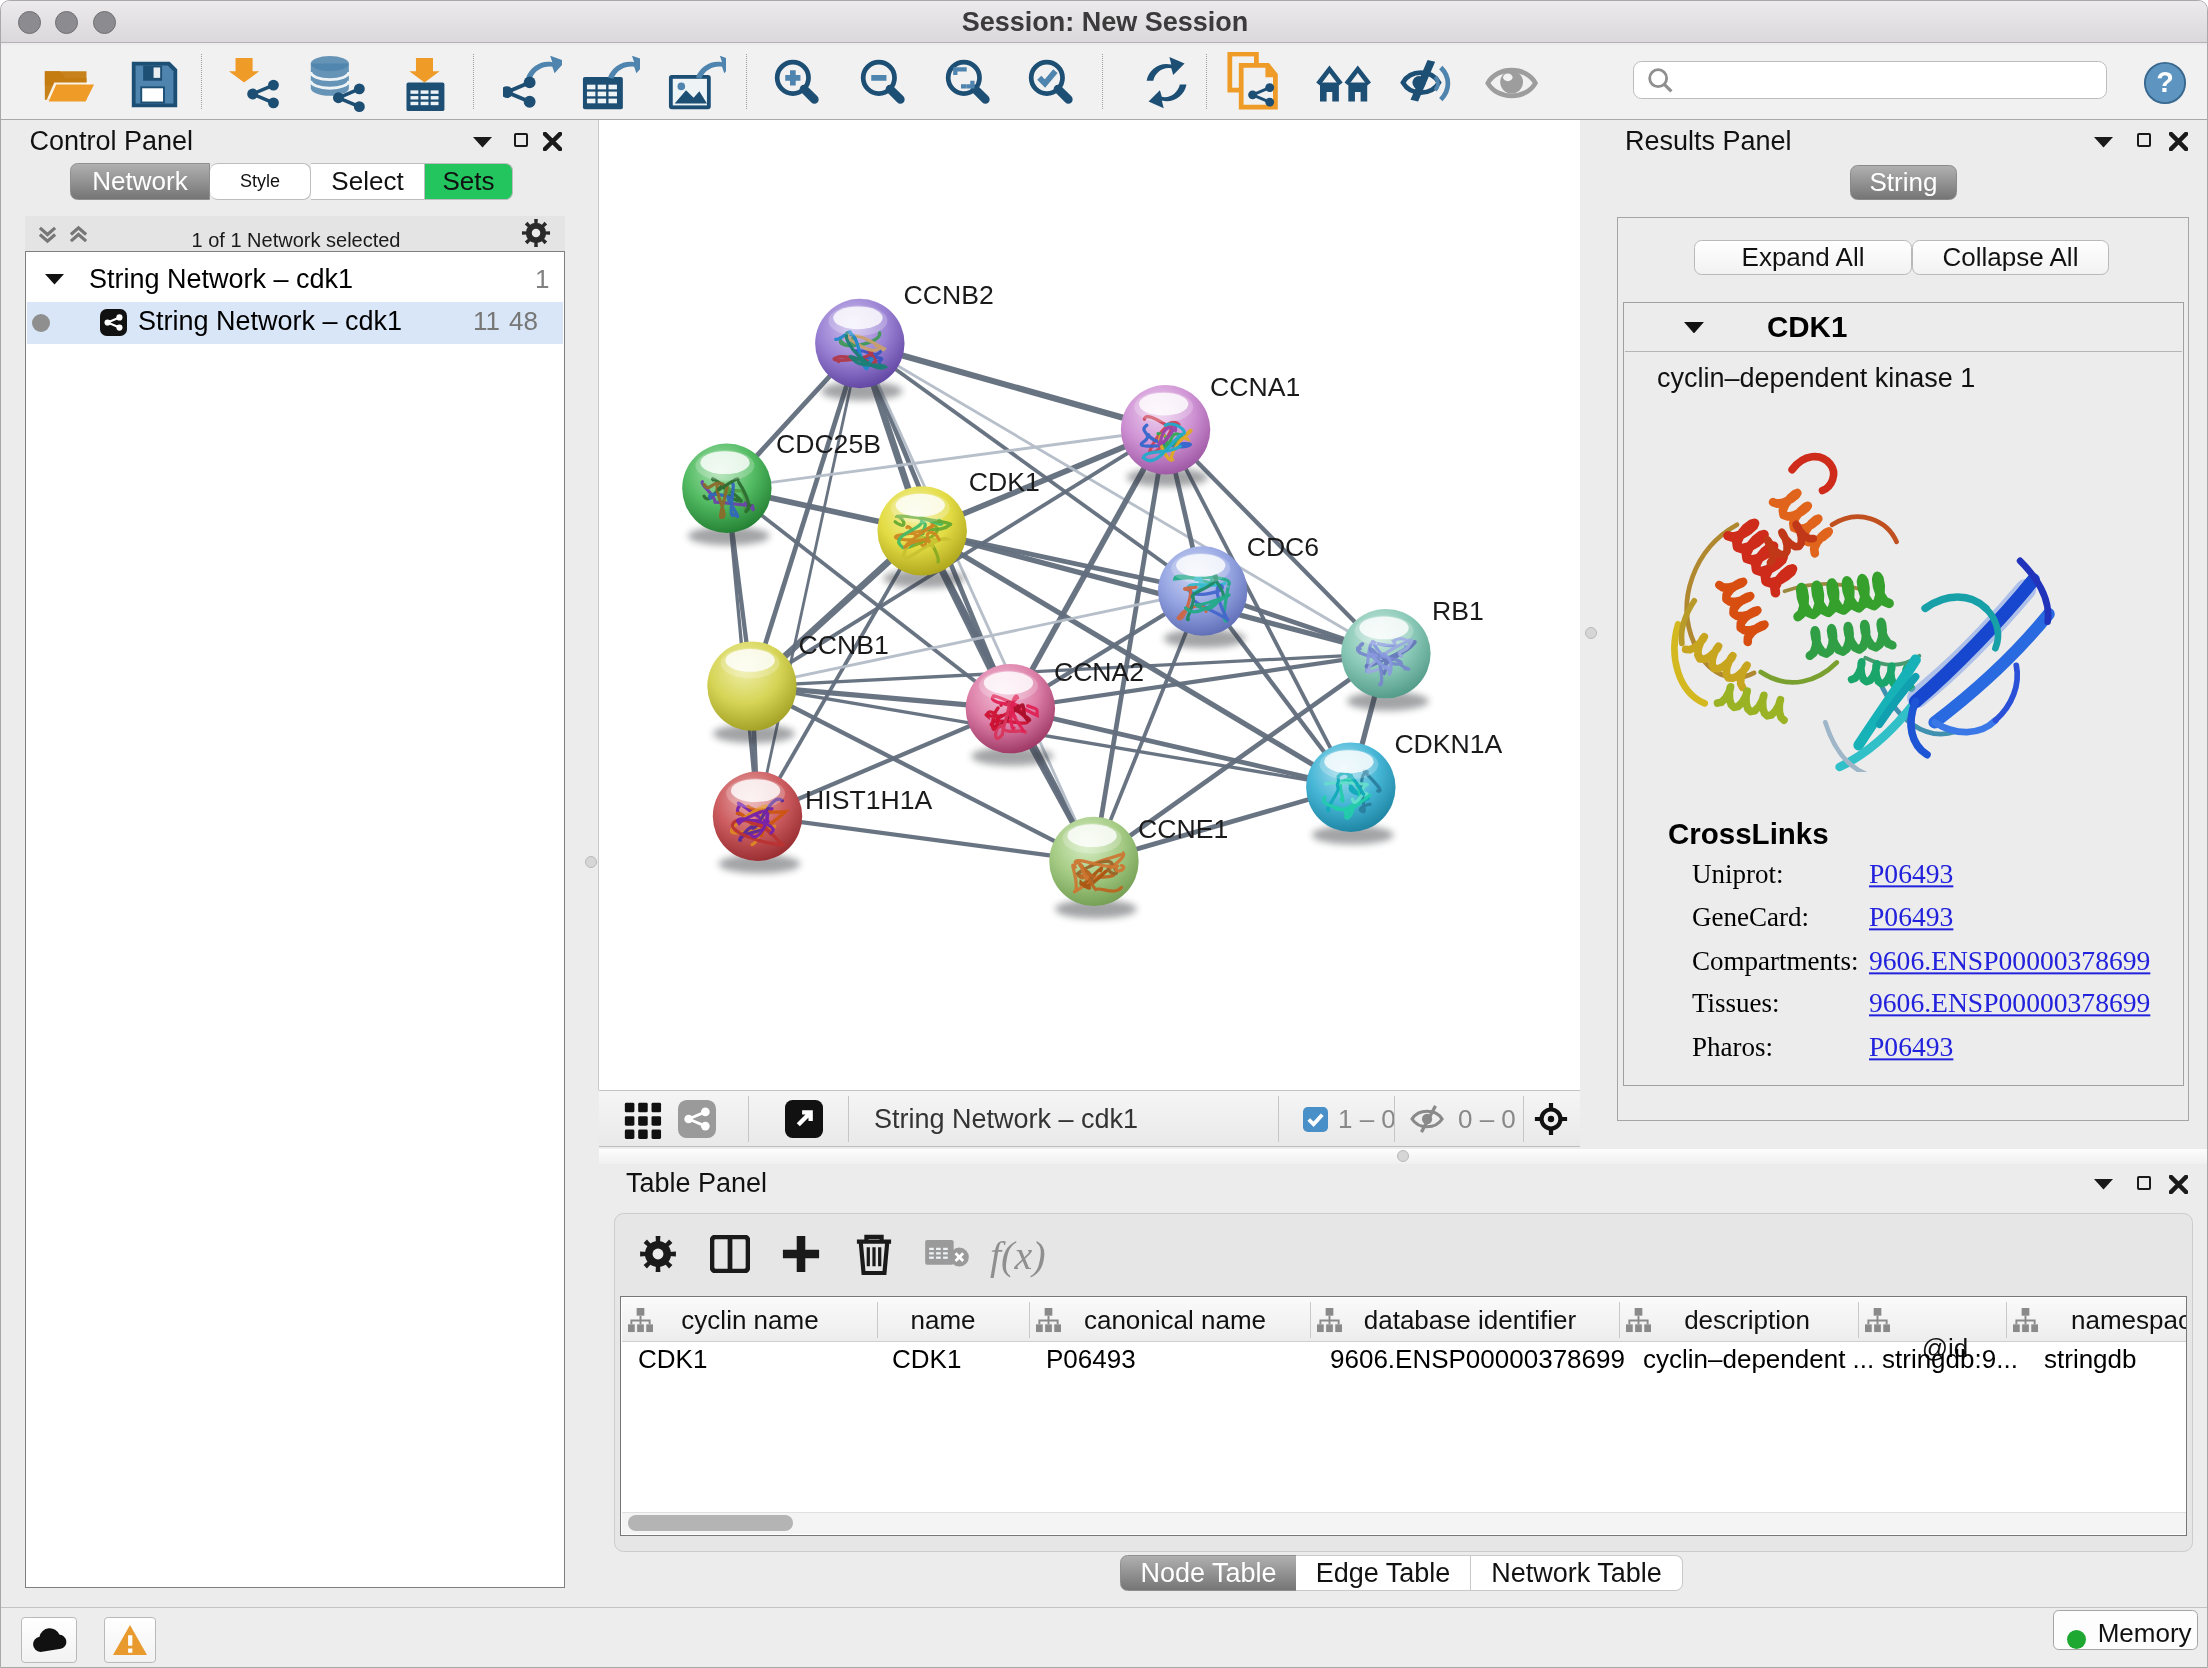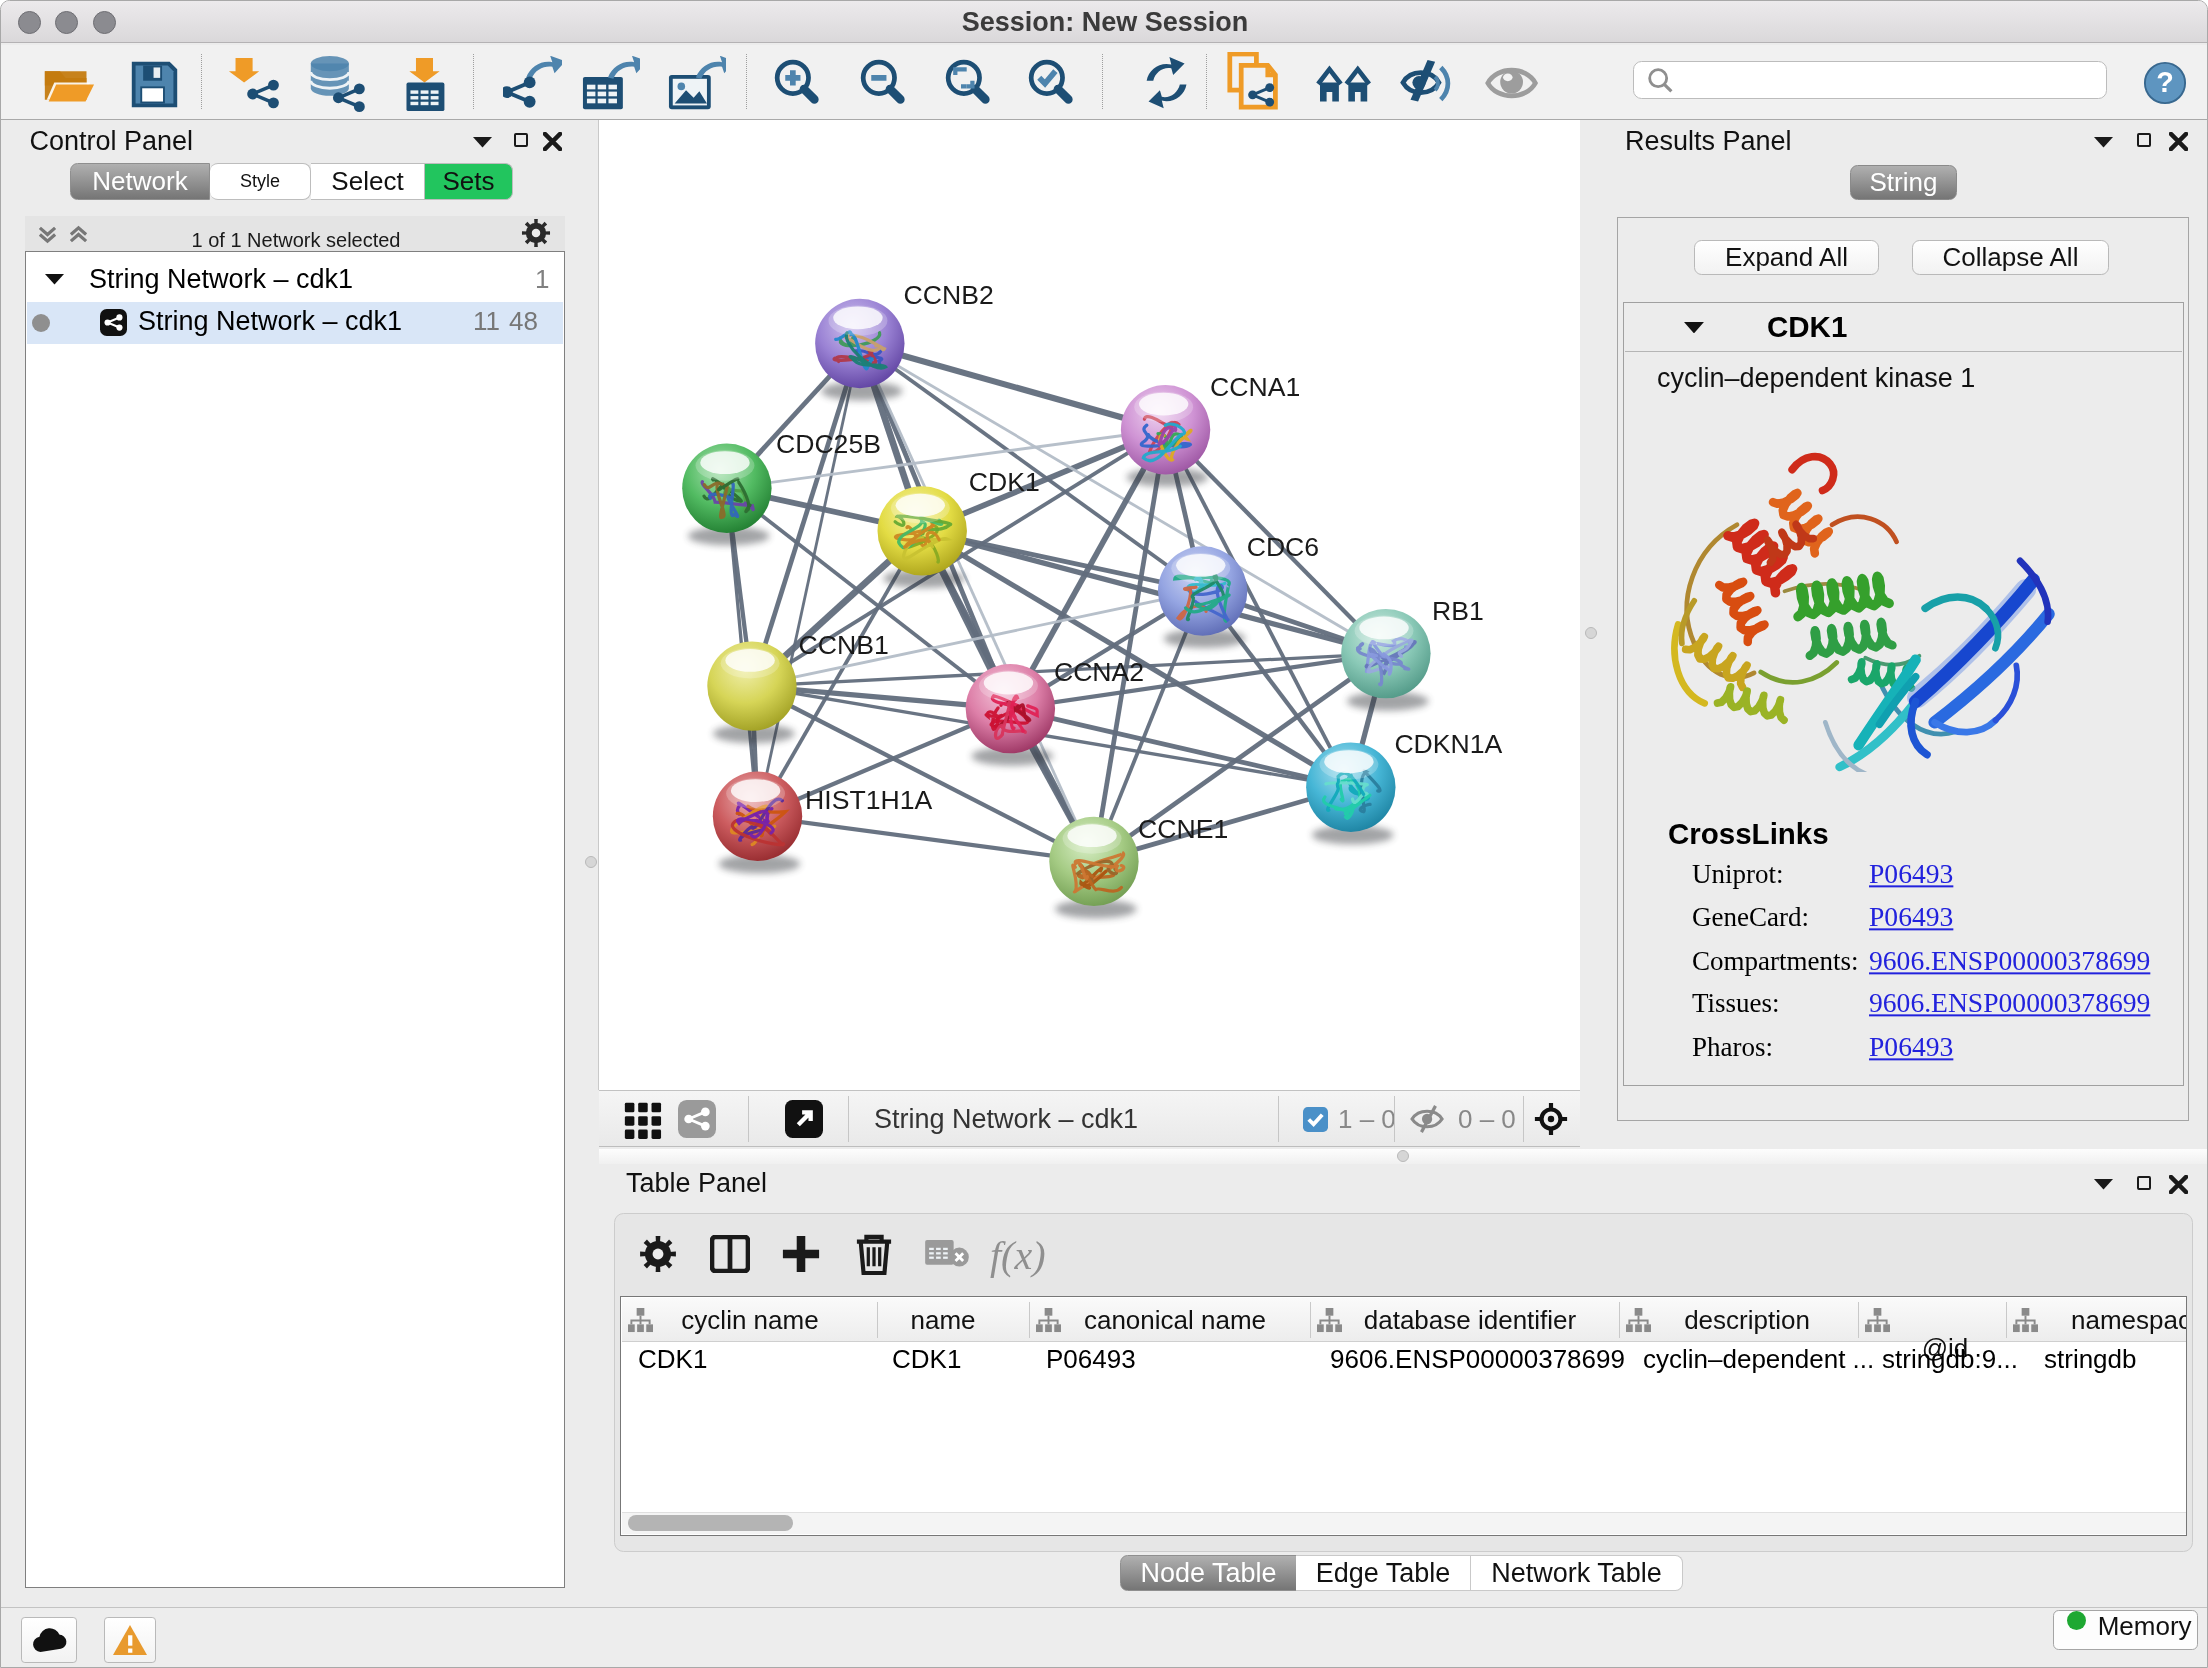--- a/index.html
+++ b/index.html
@@ -571,21 +571,21 @@
 <div class="abs" style="left:1624px;top:141px;transform:translateY(-52%);font-size:27px;color:#111;font-weight:normal;white-space:nowrap;">Results Panel</div>
 <svg class="abs" style="left:2093px;top:136px" width="19" height="10.5" viewBox="0 0 20 11">
       <path d="M0 0 h20 L10.0 11 z" fill="#1a1a1a"></path>
     </svg>
     <div class="abs" style="left:2136px;top:132px;width:14.3px;height:14.3px;border:2.5px solid #1a1a1a;border-radius:1.9px"></div>
     <svg class="abs" style="left:2168px;top:131px" width="19" height="19" viewBox="0 0 20 20">
       <path d="M2 2 L18 18 M18 2 L2 18" stroke="#1a1a1a" stroke-width="4.6" stroke-linecap="round"></path>
     </svg>
 <div class="abs seltab" style="left:1849px;top:164px;width:107px;height:35px;display:flex;align-items:center;justify-content:center;font-size:26px;border-radius:7.6px;border:1.5px solid #8a8a8a">String</div>
 <div class="abs" style="left:1616px;top:216px;width:572px;height:904px;border:1.9px solid #a5a5a5;background:#ececec;"></div>
-<div class="abs btn" style="left:1693px;top:239px;width:185px;height:35px">Expand All</div>
+<div class="abs btn" style="left:1693px;top:239px;width:218px;height:35px">Expand All</div>
 <div class="abs btn" style="left:1911px;top:239px;width:197px;height:35px">Collapse All</div>
 <div class="abs" style="left:1622px;top:301px;width:561px;height:784px;border:1.9px solid #a0a0a0;background:#ececec;"></div>
 <div class="abs" style="left:1624px;top:302px;width:557px;height:49px;border-bottom:1.9px solid #b5b5b5;"></div>
 <svg class="abs" style="left:1683px;top:321px" width="20" height="11.4" viewBox="0 0 21 12">
       <path d="M0 0 h21 L10.5 12 z" fill="#111"></path>
     </svg>
 <div class="abs" style="left:1766px;top:327px;transform:translateY(-52%);font-size:29.5px;color:#000;font-weight:bold;white-space:nowrap;">CDK1</div>
 <div class="abs" style="left:1656px;top:378px;transform:translateY(-52%);font-size:27px;color:#111;font-weight:normal;white-space:nowrap;">cyclin–dependent kinase 1</div>
 <svg class="abs" style="left:1641px;top:438px" width="418" height="333" viewBox="0 0 440 350">
       <path d="M100 90 C55 115 35 170 55 215 C68 248 95 258 118 246" fill="none" stroke="#b08830" stroke-width="5" stroke-linecap="round" opacity="1.0"></path>
@@ -781,20 +781,20 @@
         <circle cx="31" cy="13" r="5" fill="#111"></circle>
       </svg>
     </div>
 <div class="abs btn" style="left:103px;top:1616px;width:52px;height:46px;border-radius:3.8px">
       <svg width="38" height="34" viewBox="0 0 40 36">
         <path fill="#e89a2e" d="M20 2 L38 34 H2 z"></path>
         <rect x="18" y="13" width="4.5" height="11" fill="#fff"></rect>
         <rect x="18" y="27" width="4.5" height="4.5" fill="#fff"></rect>
       </svg>
     </div>
-<div class="abs" style="left:2052px;top:1609px;width:145px;height:40px;background:#fdfdfd;border:1.9px solid #a5a5a5;border-radius:5.7px;display:flex;align-items:flex-start;padding-left:13.3px">
+<div class="abs" style="left:2052px;top:1609px;width:145px;height:40px;background:#fdfdfd;border:1.9px solid #a5a5a5;border-radius:5.7px;display:flex;align-items:flex-end;padding-left:13.3px">
       <div style="width:19px;height:19px;border-radius:50%;background:#1ea832;margin-right:11.4px"></div>
       <span style="font-size:26px;color:#111">Memory</span>
     </div>
 <div class="abs" style="left:584px;top:855px;width:12.4px;height:12.4px;border-radius:50%;background:#d6d6d6;border:1px solid #b9b9b9;z-index:40"></div>
 <div class="abs" style="left:1584px;top:626px;width:12.4px;height:12.4px;border-radius:50%;background:#d6d6d6;border:1px solid #b9b9b9;z-index:40"></div>
 <div class="abs" style="left:1396px;top:1149px;width:12.4px;height:12.4px;border-radius:50%;background:#d6d6d6;border:1px solid #b9b9b9;z-index:40"></div>
 </div>
 
 </body></html>

